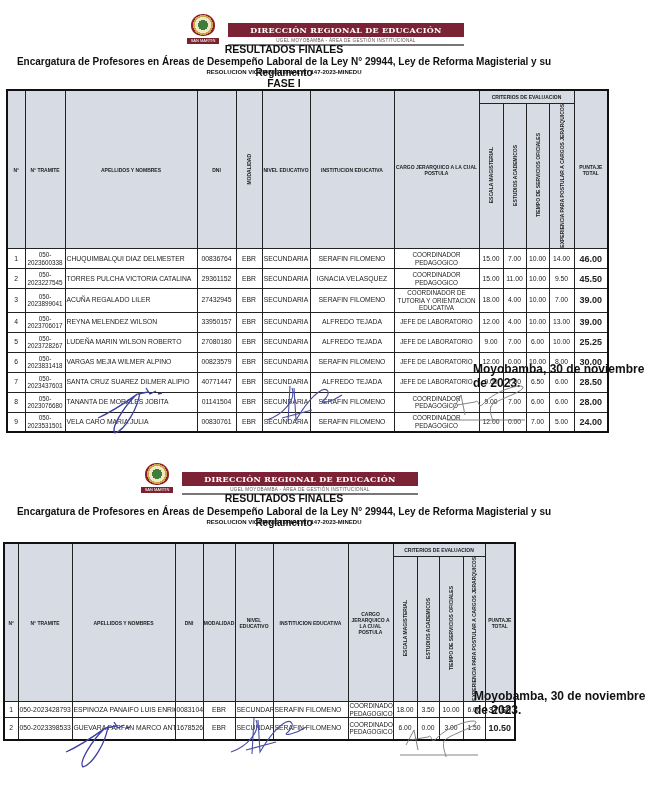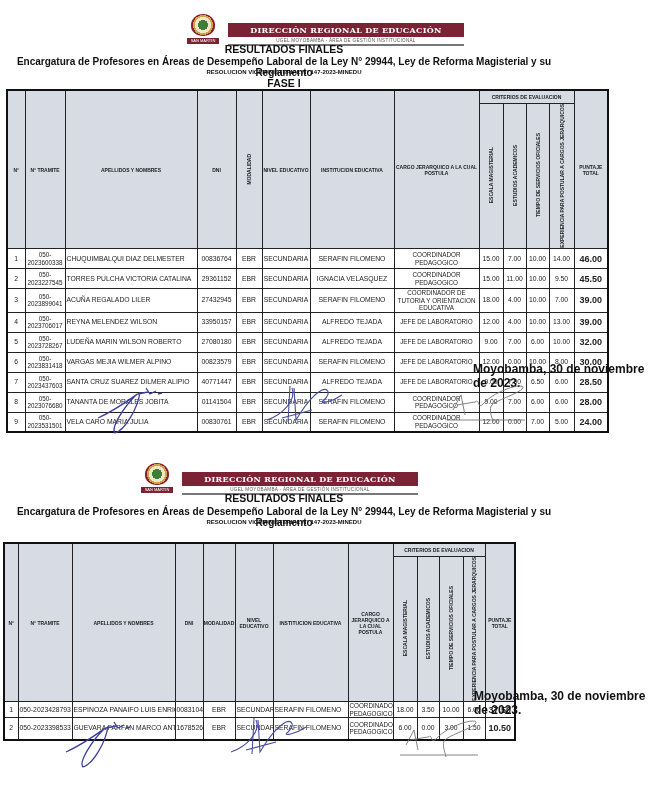--- a/index.html
+++ b/index.html
@@ -149,21 +149,21 @@
         <td class="left">LUDEÑA MARIN WILSON ROBERTO</td>
         <td>27080180</td>
         <td>EBR</td>
         <td>SECUNDARIA</td>
         <td>ALFREDO TEJADA</td>
         <td class="wrap">JEFE DE LABORATORIO</td>
         <td>9.00</td>
         <td>7.00</td>
         <td>6.00</td>
         <td>10.00</td>
-        <td class="total">32.00</td>
+        <td class="total">25.25</td>
       </tr>
       <tr style="height: 20px;">
         <td>6</td>
         <td class="wrap">050-2023831418</td>
         <td class="left">VARGAS MEJIA WILMER ALPINO</td>
         <td>00823579</td>
         <td>EBR</td>
         <td>SECUNDARIA</td>
         <td>SERAFIN FILOMENO</td>
         <td class="wrap">JEFE DE LABORATORIO</td>

